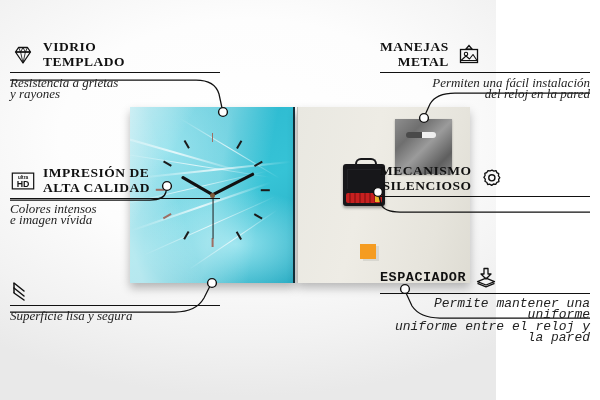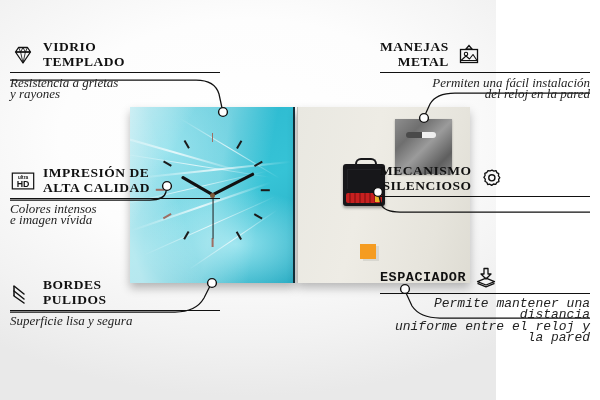--- a/index.html
+++ b/index.html
@@ -173,24 +173,20 @@
       <div>e imagen vívida</div>
     </div>
   </div>
 
   <div class="callout left" style="top:278px;">
     <div class="chead">
       <svg class="ico" viewBox="0 0 24 24">
         <path d="M3 5 L13 13 M3 10 L13 18 M3 15 L13 22" fill="none" stroke="#111" stroke-width="1.5" stroke-linecap="round"></path>
         <path d="M3 5 L3 15" fill="none" stroke="#111" stroke-width="1.5"></path>
       </svg>
-      <div class="ctitle">
-        <div>BORDES</div>
-        <div>PULIDOS</div>
-      </div>
     </div>
     <div class="rule"></div>
     <div class="cdesc">
       <div>Superficie lisa y segura</div>
     </div>
   </div>
 
   <div class="callout right" style="top:40px;">
     <div class="chead">
       <div class="ctitle">
@@ -231,18 +227,18 @@
         <div>ESPACIADOR</div>
       </div>
       <svg class="ico" viewBox="0 0 24 24">
         <path d="M10 2.5 H14 V8 H17 L12 13 L7 8 H10 Z" fill="none" stroke="#111" stroke-width="1.3" stroke-linejoin="round"></path>
         <path d="M12 12.2 L20.5 15.6 L12 19 L3.5 15.6 Z" fill="none" stroke="#111" stroke-width="1.25" stroke-linejoin="round"></path>
         <path d="M3.5 17.4 L12 20.8 L20.5 17.4" fill="none" stroke="#111" stroke-width="1.25" stroke-linejoin="round"></path>
       </svg>
     </div>
     <div class="rule"></div>
     <div class="cdesc">
-      <div>Permite mantener una distancia</div>
+      <div>Permite mantener una uniforme</div>
       <div>uniforme entre el reloj y la pared</div>
     </div>
   </div>
 
 </div>
 
 </body></html>

